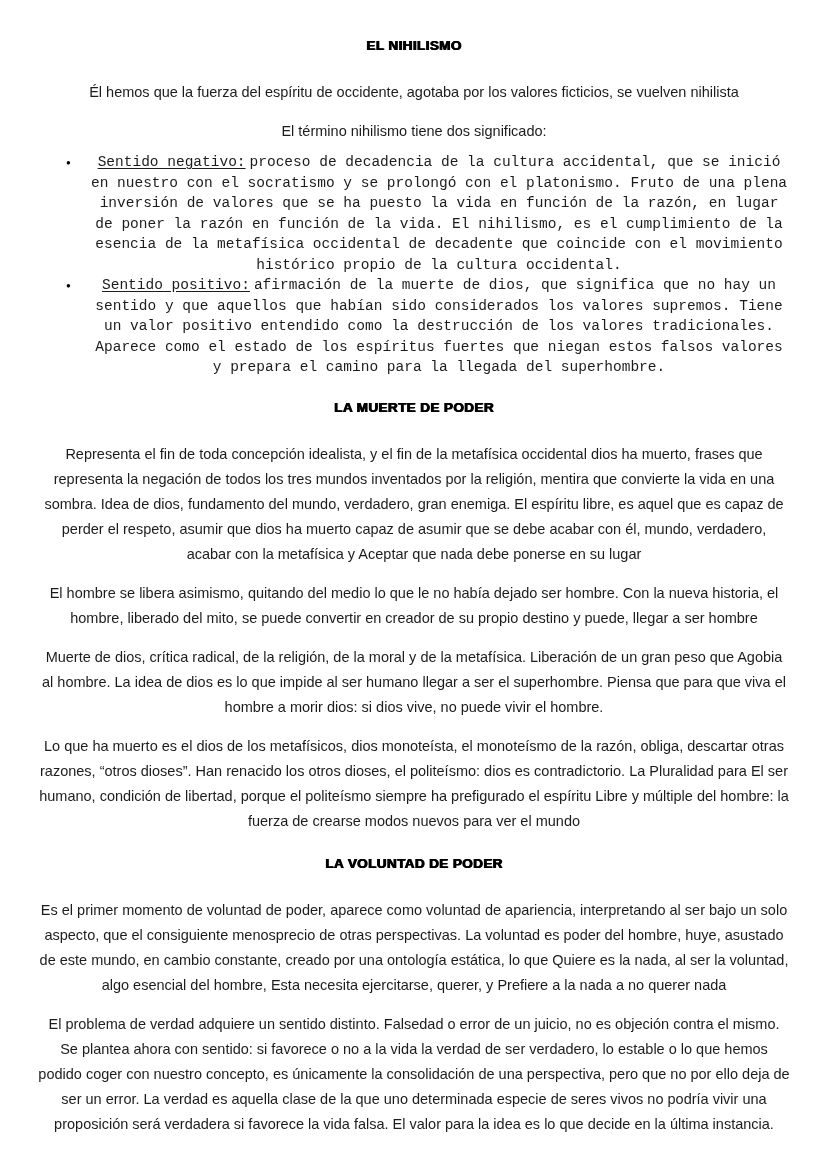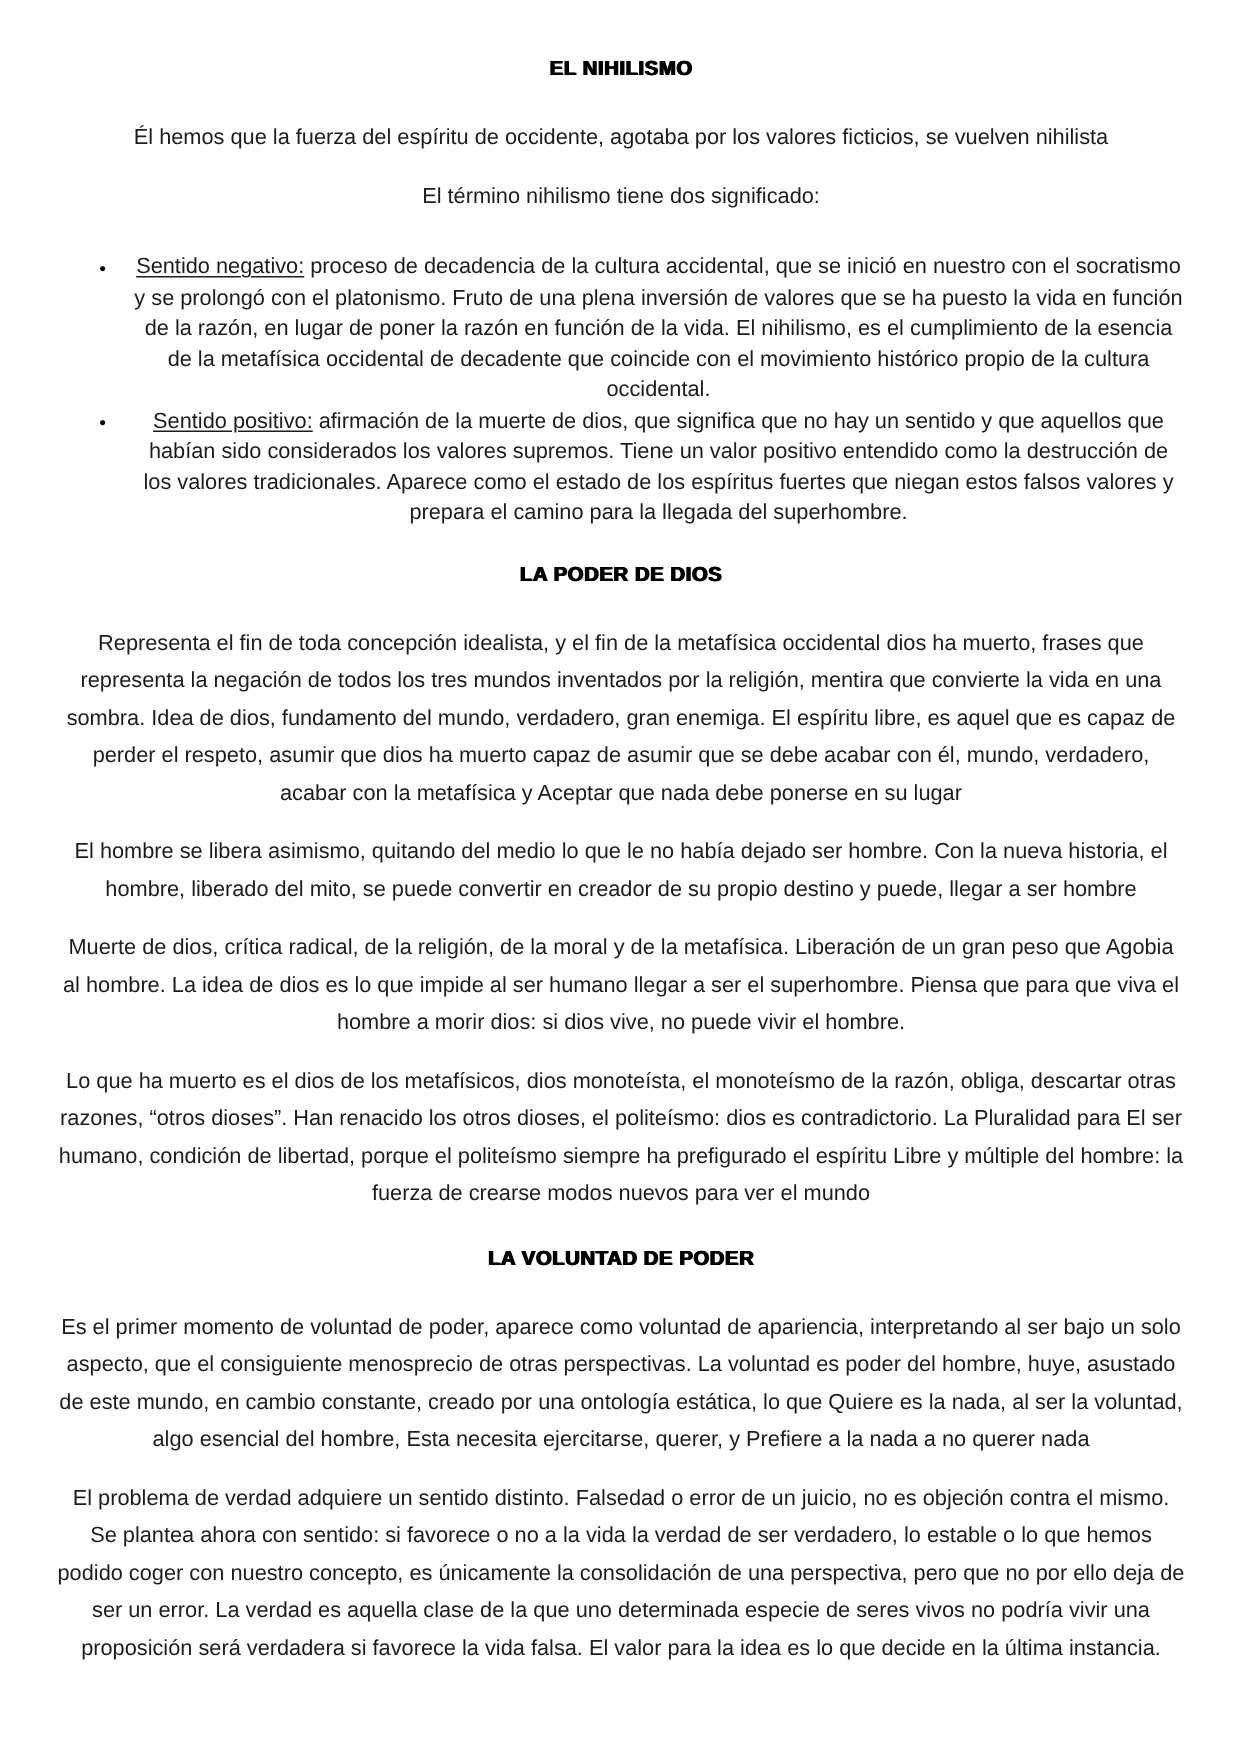--- a/index.html
+++ b/index.html
@@ -34,20 +34,21 @@
     line-height: 25px;
     max-width: 752px;
   }
   p.para.single { margin-bottom: 14px; }
   p.para:last-child { margin-bottom: 0; }
   ul.bullets {
     list-style: none;
     margin: 2px 0 0 0;
     padding: 0 0 0 28px;
     max-width: 724px;
+    font-family: Liberation Mono, monospace;
   }
   ul.bullets li {
     position: relative;
     padding-left: 22px;
     line-height: 20.5px;
     margin: 0;
   }
   ul.bullets li::before {
     content: "●";
     position: absolute;
@@ -63,29 +64,29 @@
   }
 </style>
 </head>
 <body>
 
 <div class="page">
 
   <section>
     <h2 class="heading">EL NIHILISMO</h2>
     <p class="para single">Él hemos que la fuerza del espíritu de occidente, agotaba por los valores ficticios, se vuelven nihilista</p>
-    <p class="para single" style="margin-bottom:24px">El término nihilismo tiene dos significado:</p>
+    <p class="para single" style="margin-bottom:8px">El término nihilismo tiene dos significado:</p>
     <ul class="bullets">
       <li><span class="term">Sentido negativo:</span><span>proceso de decadencia de la cultura accidental, que se inició en nuestro con el socratismo y se prolongó con el platonismo. Fruto de una plena inversión de valores que se ha puesto la vida en función de la razón, en lugar de poner la razón en función de la vida. El nihilismo, es el cumplimiento de la esencia de la metafísica occidental de decadente que coincide con el movimiento histórico propio de la cultura occidental.</span></li>
       <li><span class="term">Sentido positivo:</span><span>afirmación de la muerte de dios, que significa que no hay un sentido y que aquellos que habían sido considerados los valores supremos. Tiene un valor positivo entendido como la destrucción de los valores tradicionales. Aparece como el estado de los espíritus fuertes que niegan estos falsos valores y prepara el camino para la llegada del superhombre.</span></li>
     </ul>
   </section>
 
   <section>
-    <h2 class="heading">LA PODER DE DIOS</h2>
+    <h2 class="heading">LA MUERTE DE PODER</h2>
     <p class="para">Representa el fin de toda concepción idealista, y el fin de la metafísica occidental dios ha muerto, frases que representa la negación de todos los tres mundos inventados por la religión, mentira que convierte la vida en una sombra. Idea de dios, fundamento del mundo, verdadero, gran enemiga. El espíritu libre, es aquel que es capaz de perder el respeto, asumir que dios ha muerto capaz de asumir que se debe acabar con él, mundo, verdadero, acabar con la metafísica y Aceptar que nada debe ponerse en su lugar</p>
     <p class="para">El hombre se libera asimismo, quitando del medio lo que le no había dejado ser hombre. Con la nueva historia, el hombre, liberado del mito, se puede convertir en creador de su propio destino y puede, llegar a ser hombre</p>
     <p class="para">Muerte de dios, crítica radical, de la religión, de la moral y de la metafísica. Liberación de un gran peso que Agobia al hombre. La idea de dios es lo que impide al ser humano llegar a ser el superhombre. Piensa que para que viva el hombre a morir dios: si dios vive, no puede vivir el hombre.</p>
     <p class="para">Lo que ha muerto es el dios de los metafísicos, dios monoteísta, el monoteísmo de la razón, obliga, descartar otras razones, “otros dioses”. Han renacido los otros dioses, el politeísmo: dios es contradictorio. La Pluralidad para El ser humano, condición de libertad, porque el politeísmo siempre ha prefigurado el espíritu Libre y múltiple del hombre: la fuerza de crearse modos nuevos para ver el mundo</p>
   </section>
 
   <section>
     <h2 class="heading">LA VOLUNTAD DE PODER</h2>
     <p class="para">Es el primer momento de voluntad de poder, aparece como voluntad de apariencia, interpretando al ser bajo un solo aspecto, que el consiguiente menosprecio de otras perspectivas. La voluntad es poder del hombre, huye, asustado de este mundo, en cambio constante, creado por una ontología estática, lo que Quiere es la nada, al ser la voluntad, algo esencial del hombre, Esta necesita ejercitarse, querer, y Prefiere a la nada a no querer nada</p>
     <p class="para">El problema de verdad adquiere un sentido distinto. Falsedad o error de un juicio, no es objeción contra el mismo. Se plantea ahora con sentido: si favorece o no a la vida la verdad de ser verdadero, lo estable o lo que hemos podido coger con nuestro concepto, es únicamente la consolidación de una perspectiva, pero que no por ello deja de ser un error. La verdad es aquella clase de la que uno determinada especie de seres vivos no podría vivir una proposición será verdadera si favorece la vida falsa. El valor para la idea es lo que decide en la última instancia.</p>

